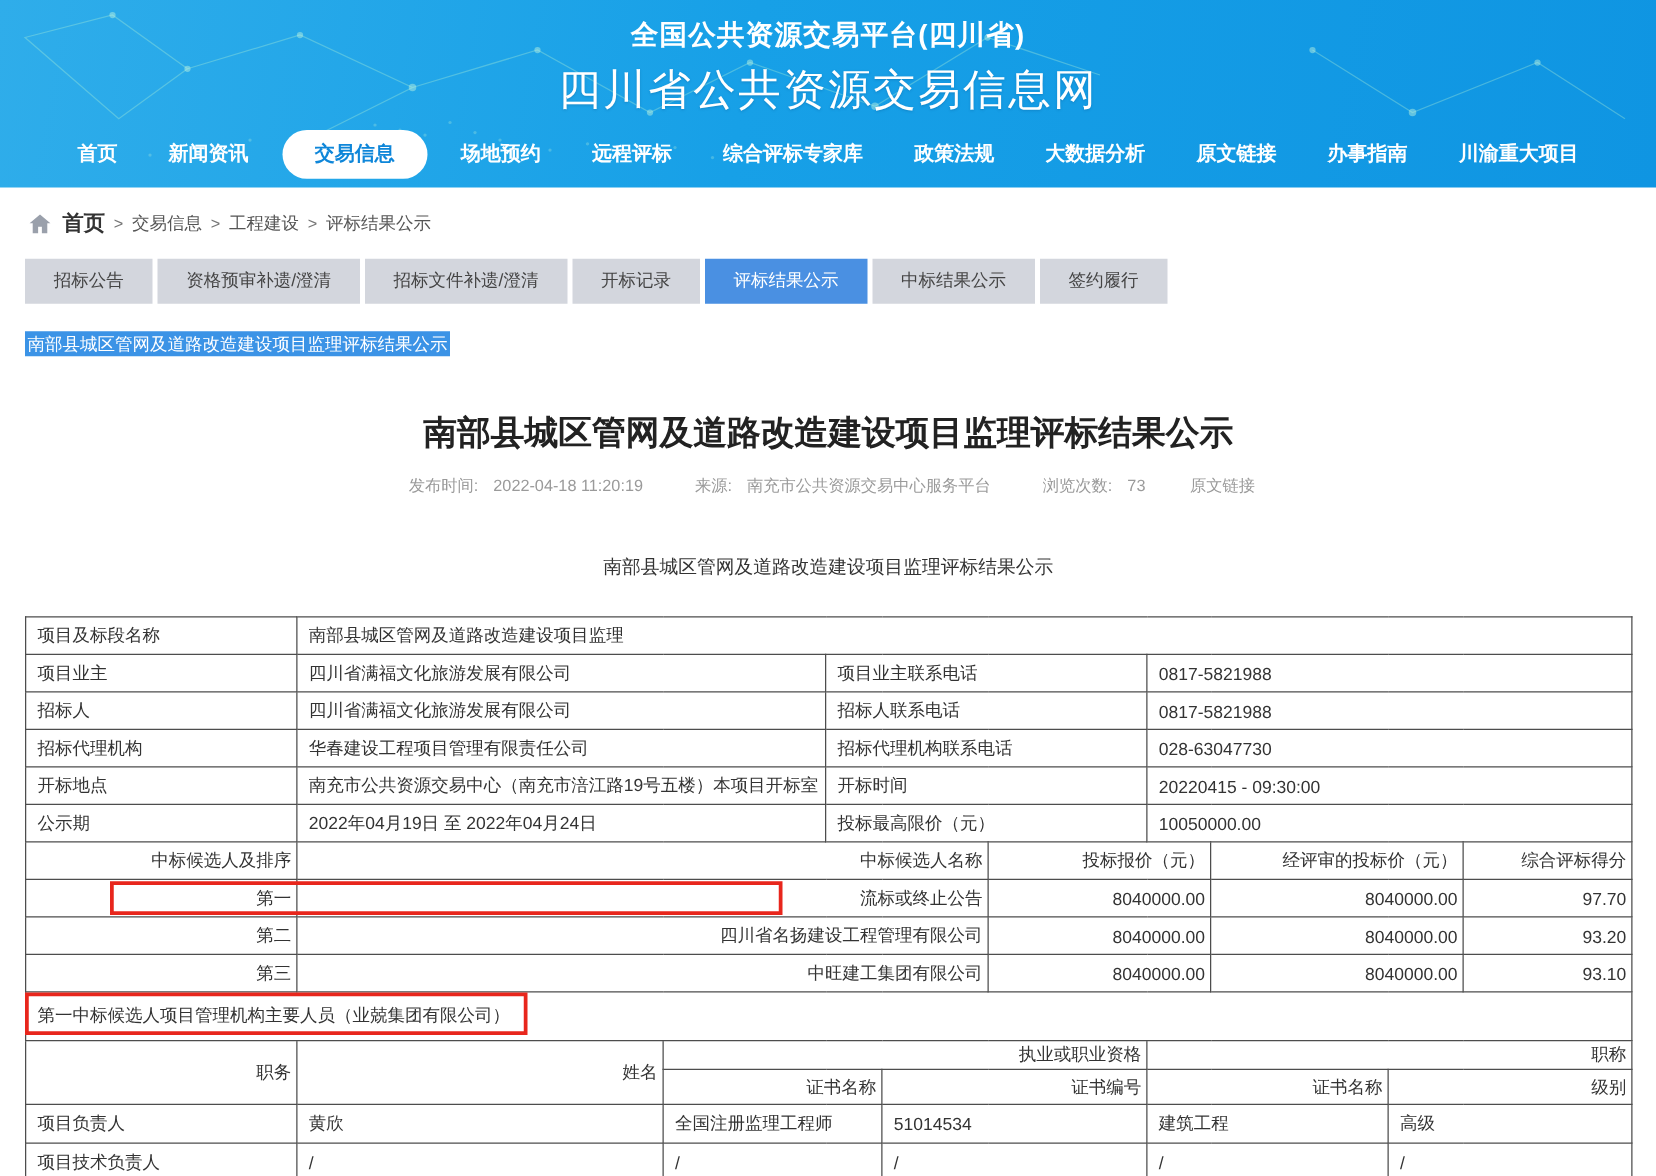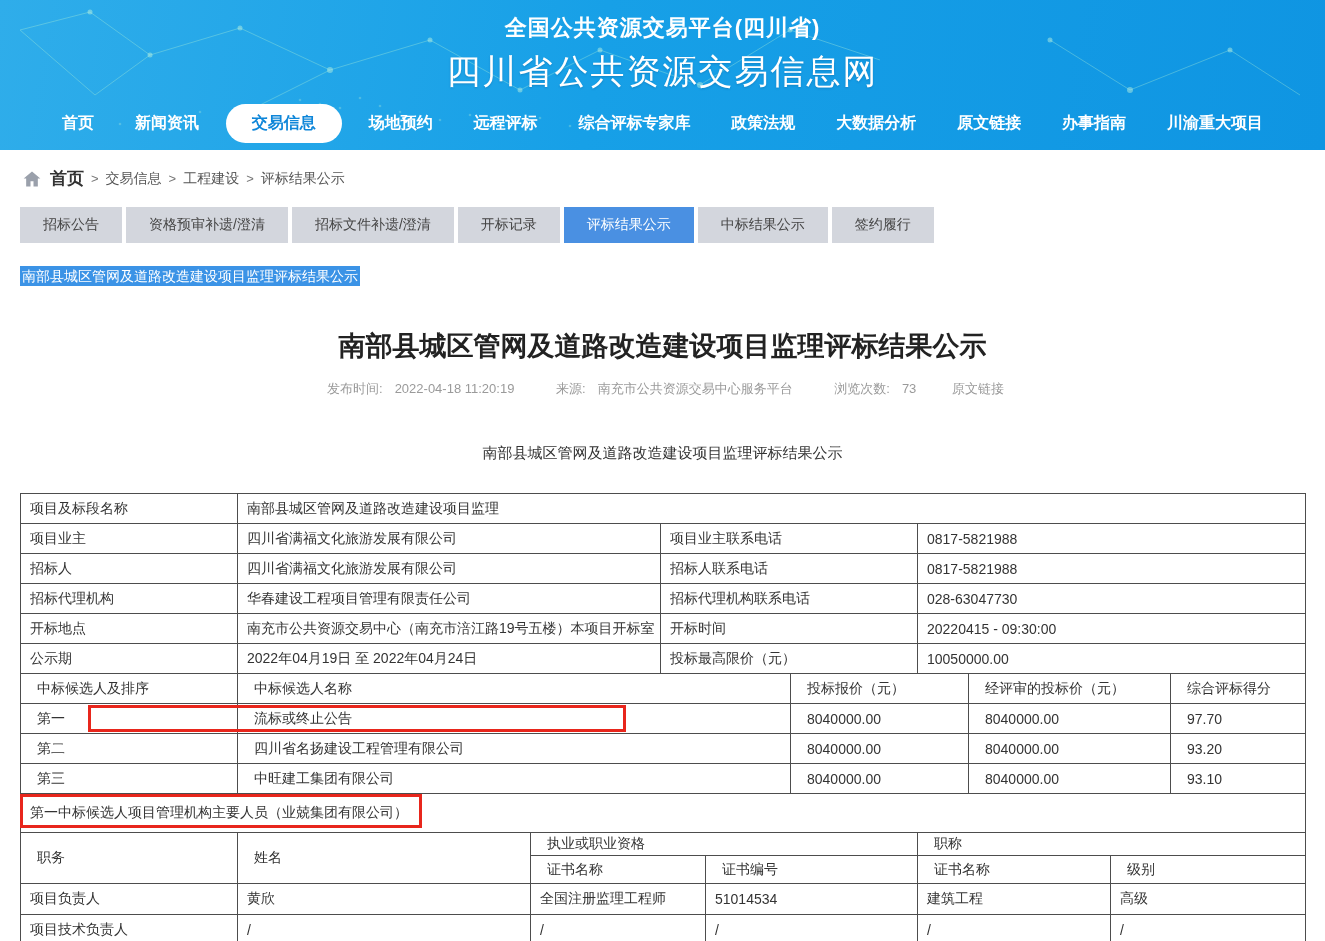--- a/index.html
+++ b/index.html
@@ -48,21 +48,21 @@
   
   .table-wrap { position:relative; margin:30px 20px 0; }
   table.doc { border-collapse:collapse; table-layout:fixed; width:1285px; }
   table.doc td { border:1px solid #4d4d4d; font-size:14px; color:#333;
     padding:0 9px; white-space:nowrap; overflow:hidden; vertical-align:middle; }
   tr.h30 td { height:30px; }
   tr.h23 td { height:23px; }
   tr.h28 td { height:28px; }
   tr.h31 td { height:31px; }
   tr.hsec td { height:39px; }
-  tr.center td { text-align:left; padding:0 16px;margin-left:32px; }
+  tr.center td { text-align:right; padding:0 4px;margin-left:32px; }
   td.section-cell { padding-left:4px; }
 
   .red-box { position:absolute; border:3px solid #e8261c; pointer-events:none; z-index:5; }
   .red-box-1 { left:68px; top:212px; width:538px; height:27px; }
   .red-box-2 { left:0px; top:301px; width:402px; height:34px; }
 </style>
 </head>
 <body>
 
 <div class="page">

